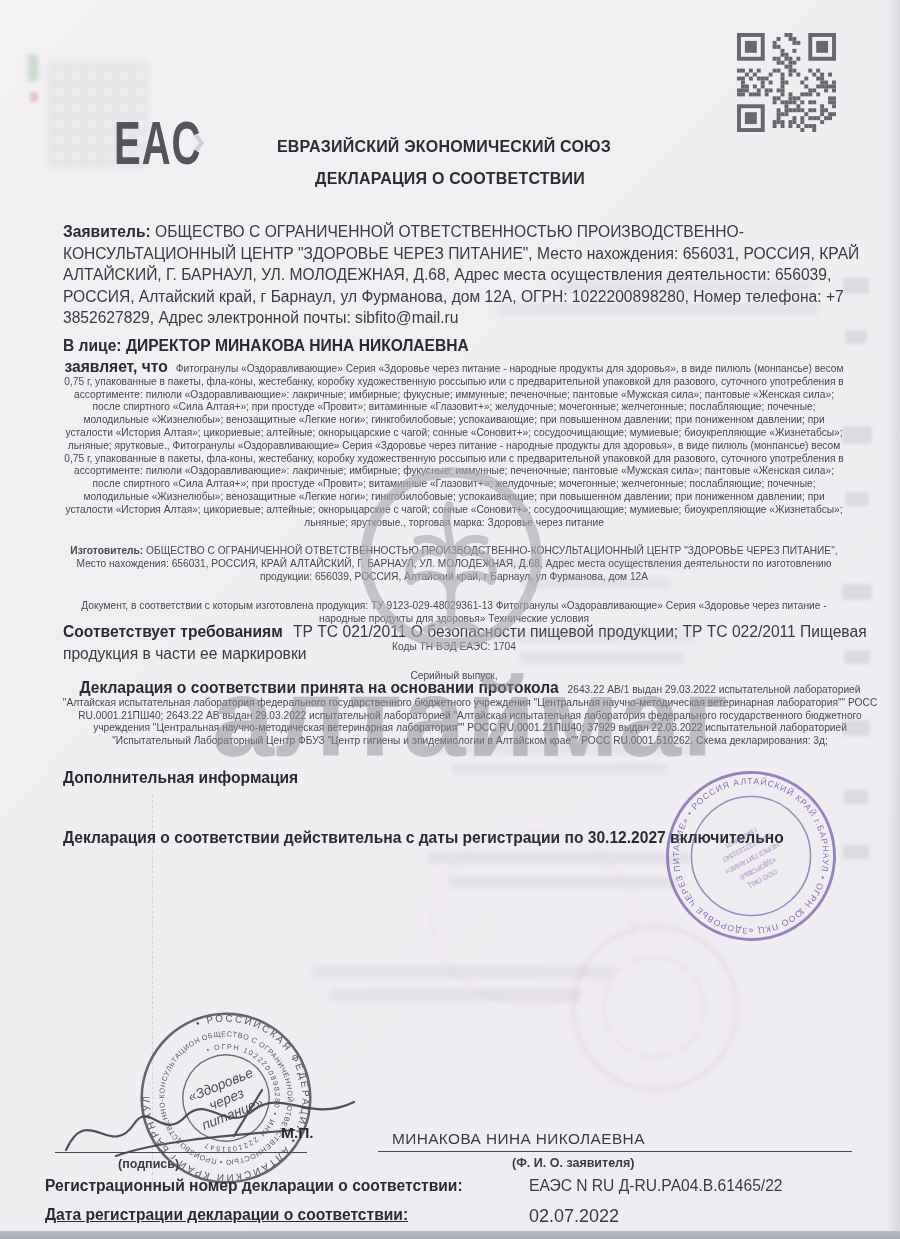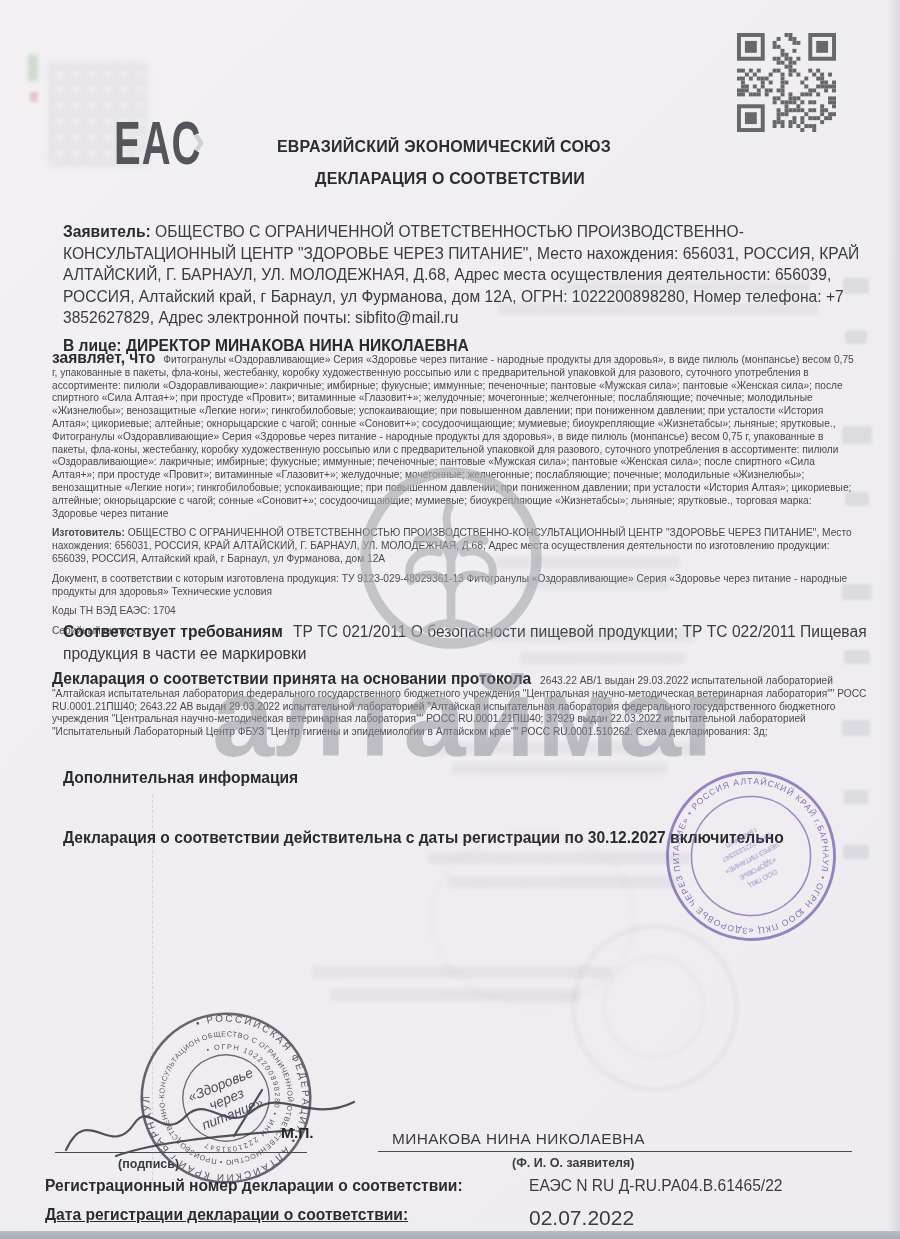--- a/index.html
+++ b/index.html
@@ -31,21 +31,21 @@
   .title1{position:absolute;left:0;top:138px;width:888px;text-align:center;
     font-size:16px;font-weight:bold;color:#2d2c33;letter-spacing:.2px;}
   .title2{position:absolute;left:0;top:170px;width:900px;text-align:center;
     font-size:16px;font-weight:bold;color:#2d2c33;letter-spacing:.2px;}
 
   .para{position:absolute;left:45px;width:818px;font-size:15.6px;line-height:21.5px;margin:18px;color:#3b3a40;}
   .para b{color:#2b2a31;}
   .applicant{top:203px;}
   .inperson{top:317px;font-weight:bold;color:#2b2a31;}
   .declares{position:absolute;left:45px;top:345px;width:818px;}
-  .sm{font-size:10.2px;line-height:12.8px;margin:7px;color:#4a4950;}
+  .sm{font-size:10.2px;line-height:12.8px;margin:16px;color:#4a4950;text-align:center;}
   .lead{font-size:15.6px;font-weight:bold;color:#2b2a31;padding-right:8px;}
   .lead2{font-size:15.6px;font-weight:bold;color:#2b2a31;padding-right:6px;}
   .complies{top:603px;}
   .basis{position:absolute;left:45px;top:666px;width:818px;}
   .addinfo{top:749px;font-weight:bold;color:#2b2a31;}
   .validity{top:809px;font-weight:bold;color:#2b2a31;width:724px;}
 
   
   .wm-tree{position:absolute;left:355px;top:462px;width:192px;height:192px;opacity:.62;}
   .wm-brand{position:absolute;left:212px;top:662px;width:680px;
@@ -71,21 +71,21 @@
   .mp{position:absolute;left:281px;top:1124px;font-size:15.5px;font-weight:bold;color:#2b2a31;}
   .sig-line1{position:absolute;left:55px;top:1152px;width:252px;border-top:1.6px solid #4a4950;}
   .sig-cap1{position:absolute;left:118px;top:1157px;font-size:12.5px;font-weight:600;color:#3b3a40;}
   .sig-name{position:absolute;left:392px;top:1130px;font-size:15.4px;color:#3b3a40;letter-spacing:.4px;}
   .sig-line2{position:absolute;left:378px;top:1151px;width:474px;border-top:1.6px solid #4a4950;}
   .sig-cap2{position:absolute;left:512px;top:1156px;font-size:12.5px;font-weight:600;color:#3b3a40;}
 
   .reg-row1-label{position:absolute;left:45px;top:1177px;font-size:15.6px;font-weight:bold;color:#2b2a31;}
   .reg-row1-value{position:absolute;left:529px;top:1177px;font-size:15.6px;color:#3b3a40;}
   .reg-row2-label{position:absolute;left:45px;top:1206px;font-size:15.6px;font-weight:bold;color:#2b2a31;text-decoration:underline;}
-  .reg-row2-value{position:absolute;left:529px;top:1206px;font-size:21px;color:#3b3a40;}
+  .reg-row2-value{position:absolute;left:529px;top:1206px;font-size:18px;color:#3b3a40;}
 
   svg text{font-family:"Liberation Sans",sans-serif;}
   .stamp-center{font-family:"DejaVu Serif",serif;font-style:italic;}
 </style>
 </head>
 <body>
 
 <div class="page">
 
   <div class="edge-right"></div>

